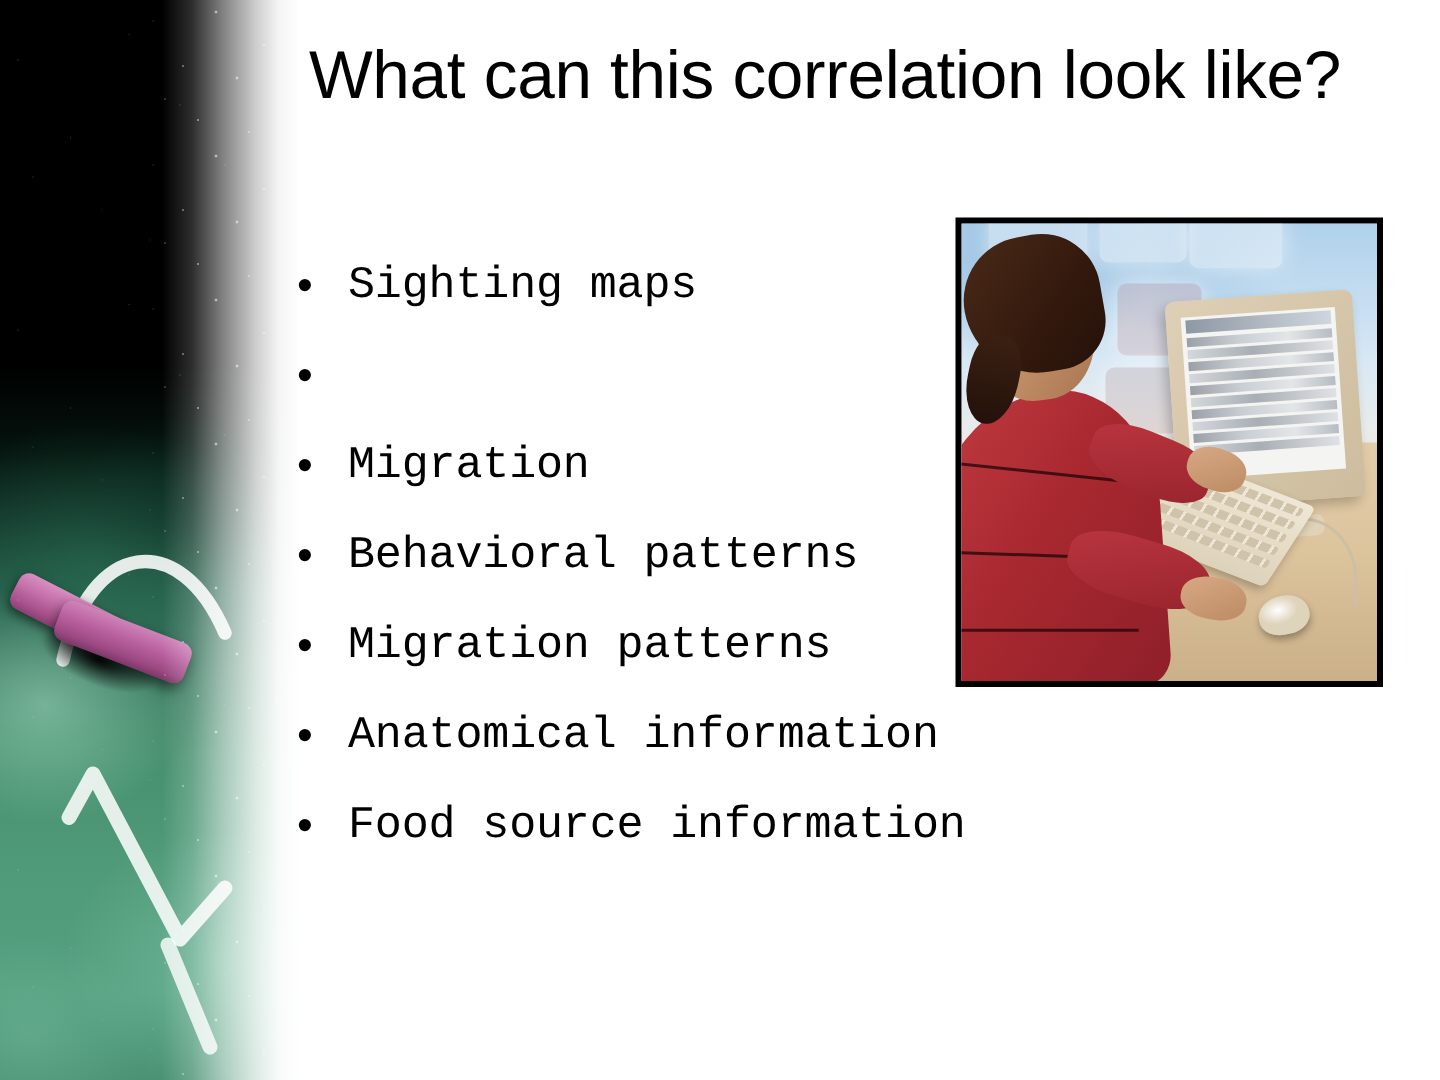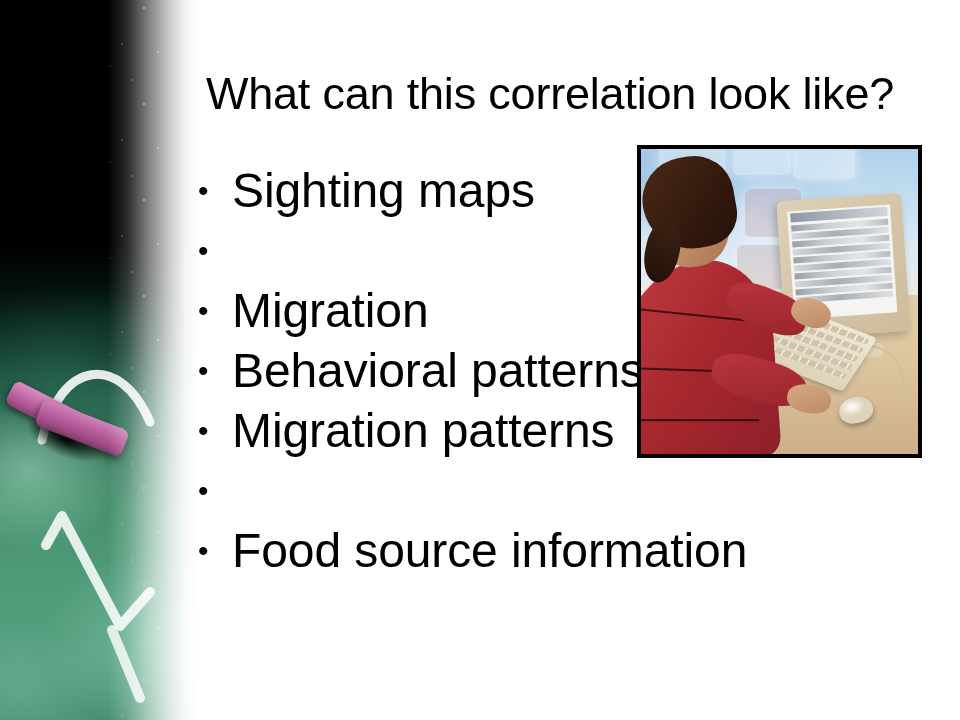--- a/index.html
+++ b/index.html
@@ -147,21 +147,20 @@
     position: absolute;
     left: 150px;
     top: 22px;
     width: 800px;
     text-align: center;
     color: #000000;
     font-size: 45px;
     line-height: 55px;
     font-weight: normal;
     letter-spacing: -0.2px;
-    margin-top: 44px;
   }
 
   
   #bullet-list {
     position: absolute;
     left: 196px;
     top: 166px;
     width: 520px;
   }
   .bullet-row {
@@ -172,24 +171,25 @@
   }
   .bullet-mark {
     width: 34px;
     flex: 0 0 34px;
     font-size: 30px;
     line-height: 50px;
     text-align: left;
     padding-left: 2px;
   }
   .bullet-text {
-    font-size: 48px;
+    font-size: 30px;
     line-height: 50px;
     white-space: nowrap;
     letter-spacing: -0.1px;
+    font-family: Liberation Mono, monospace;
   }
 
   
   #photo-frame {
     position: absolute;
     left: 637px;
     top: 145px;
     width: 285px;
     height: 313px;
     background: #000000;
@@ -446,20 +446,21 @@
       <span class="bullet-text">Behavioral patterns</span>
     </div>
 
     <div class="bullet-row">
       <span class="bullet-mark">•</span>
       <span class="bullet-text">Migration patterns</span>
     </div>
 
     <div class="bullet-row">
       <span class="bullet-mark">•</span>
+      <span class="bullet-text">Anatomical information</span>
     </div>
 
     <div class="bullet-row">
       <span class="bullet-mark">•</span>
       <span class="bullet-text">Food source information</span>
     </div>
 
   </div>
 
   <div id="photo-frame">

